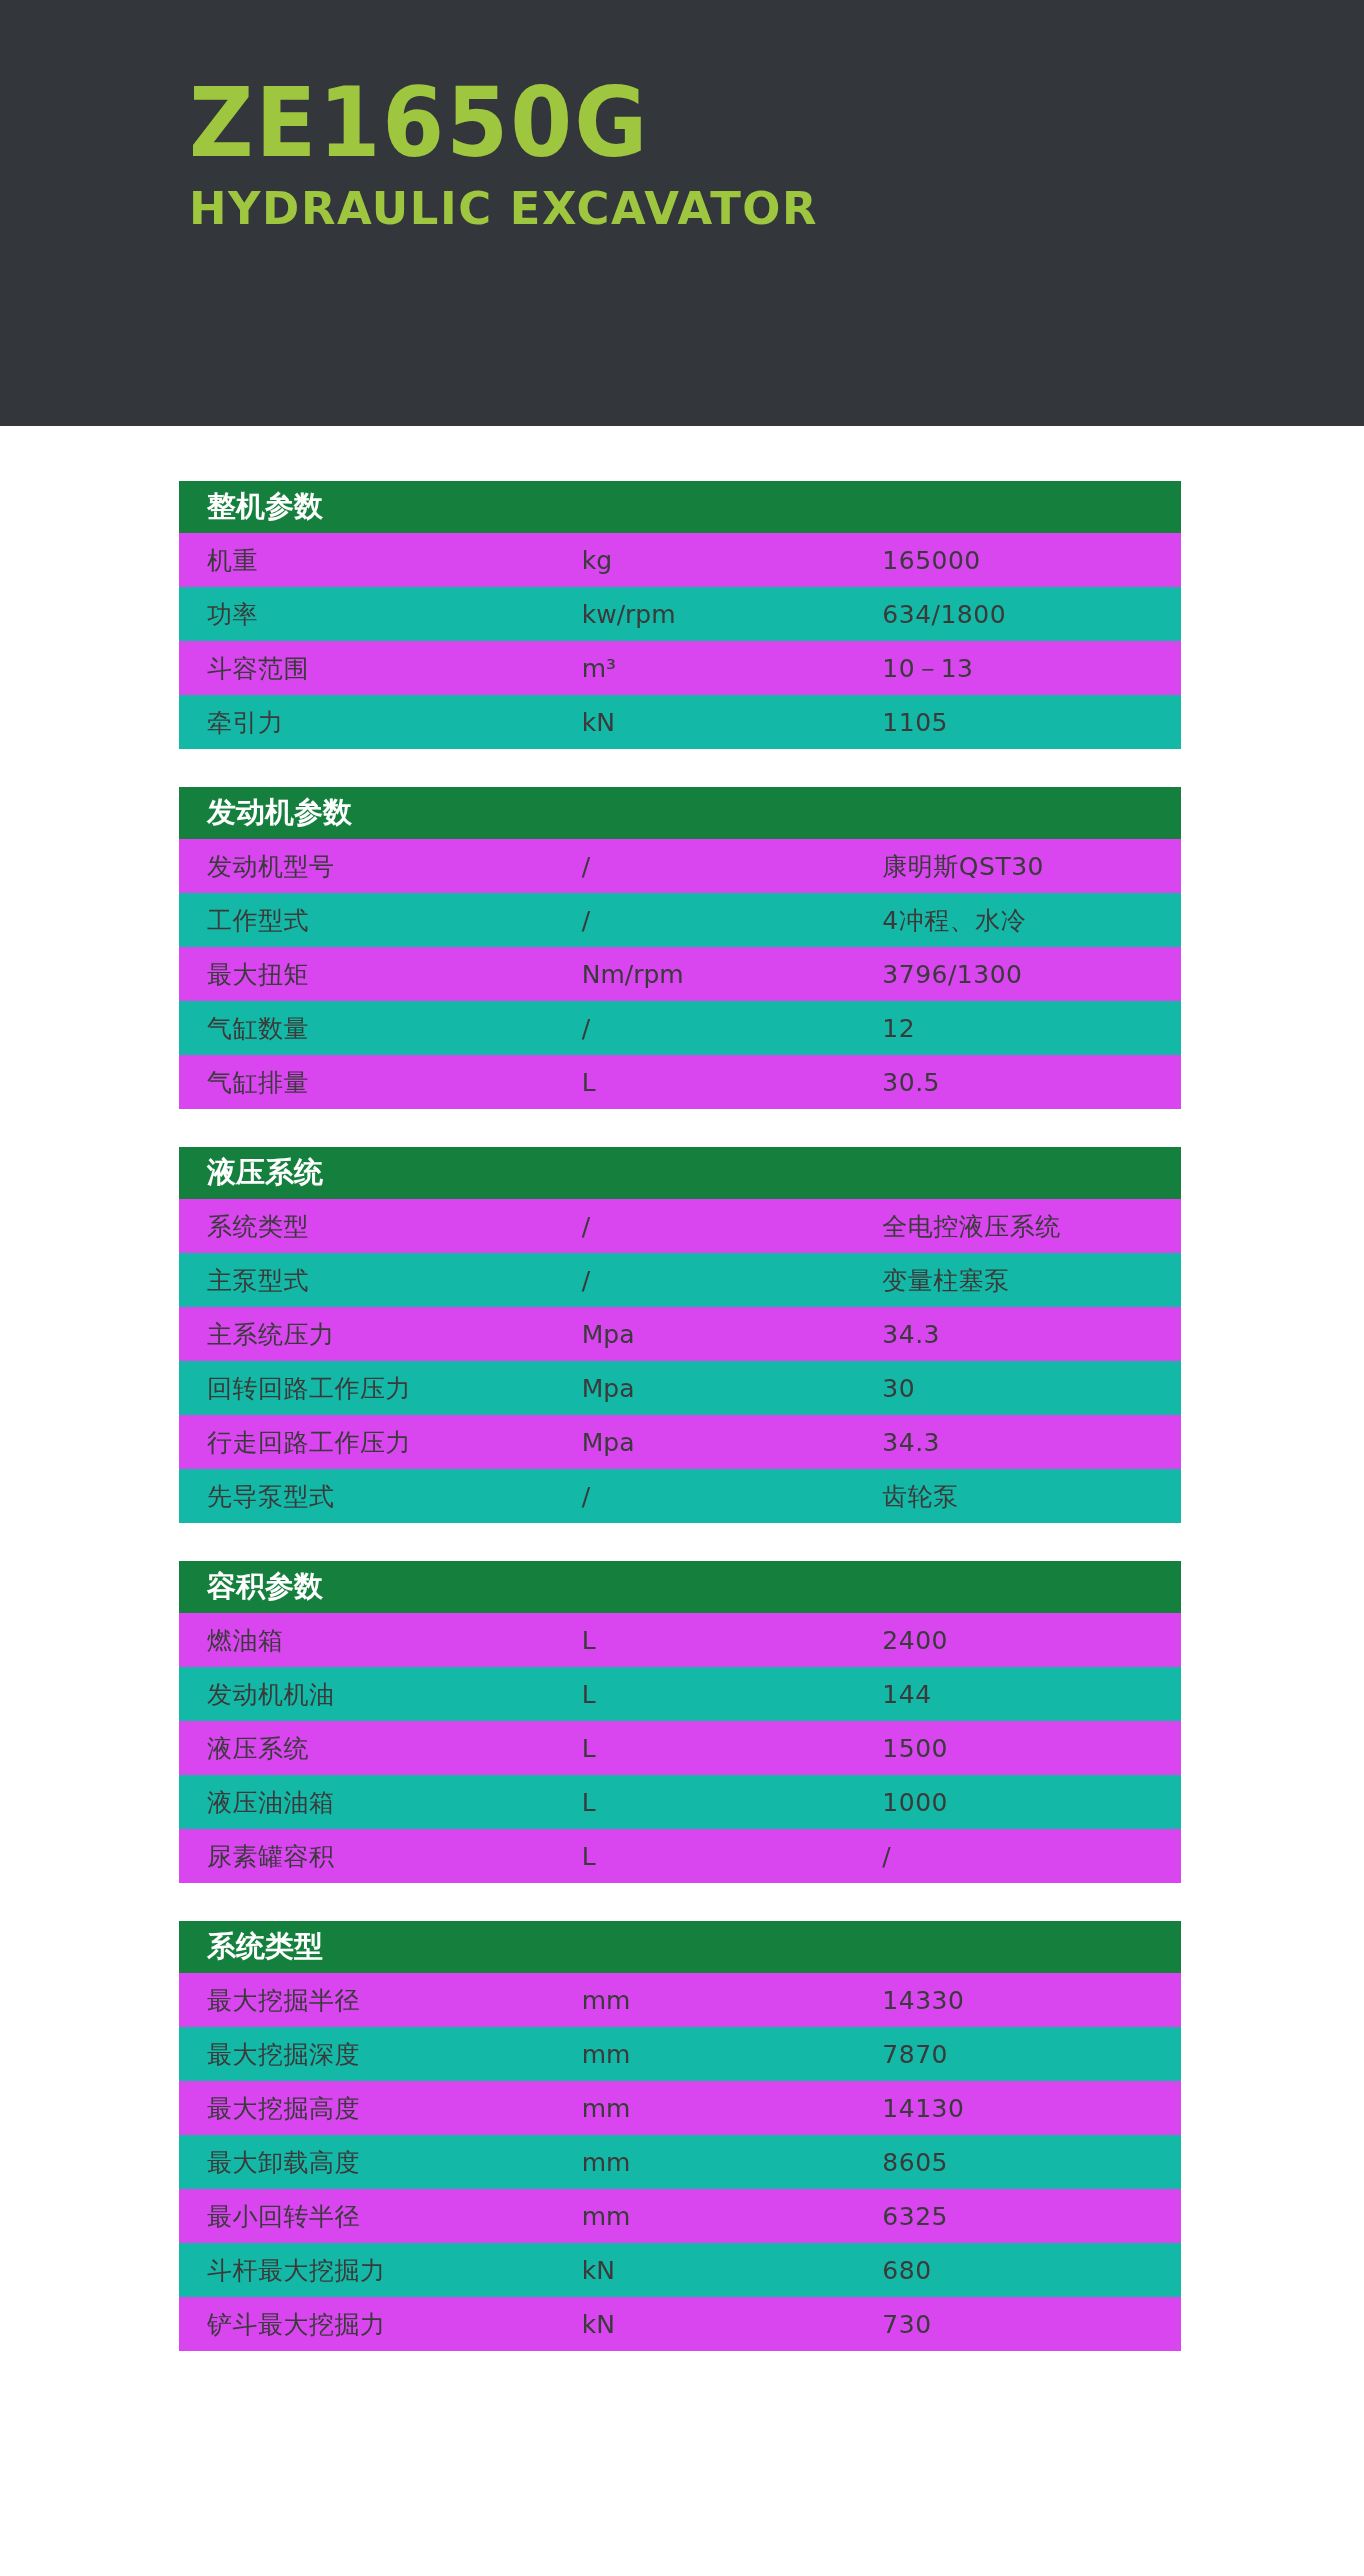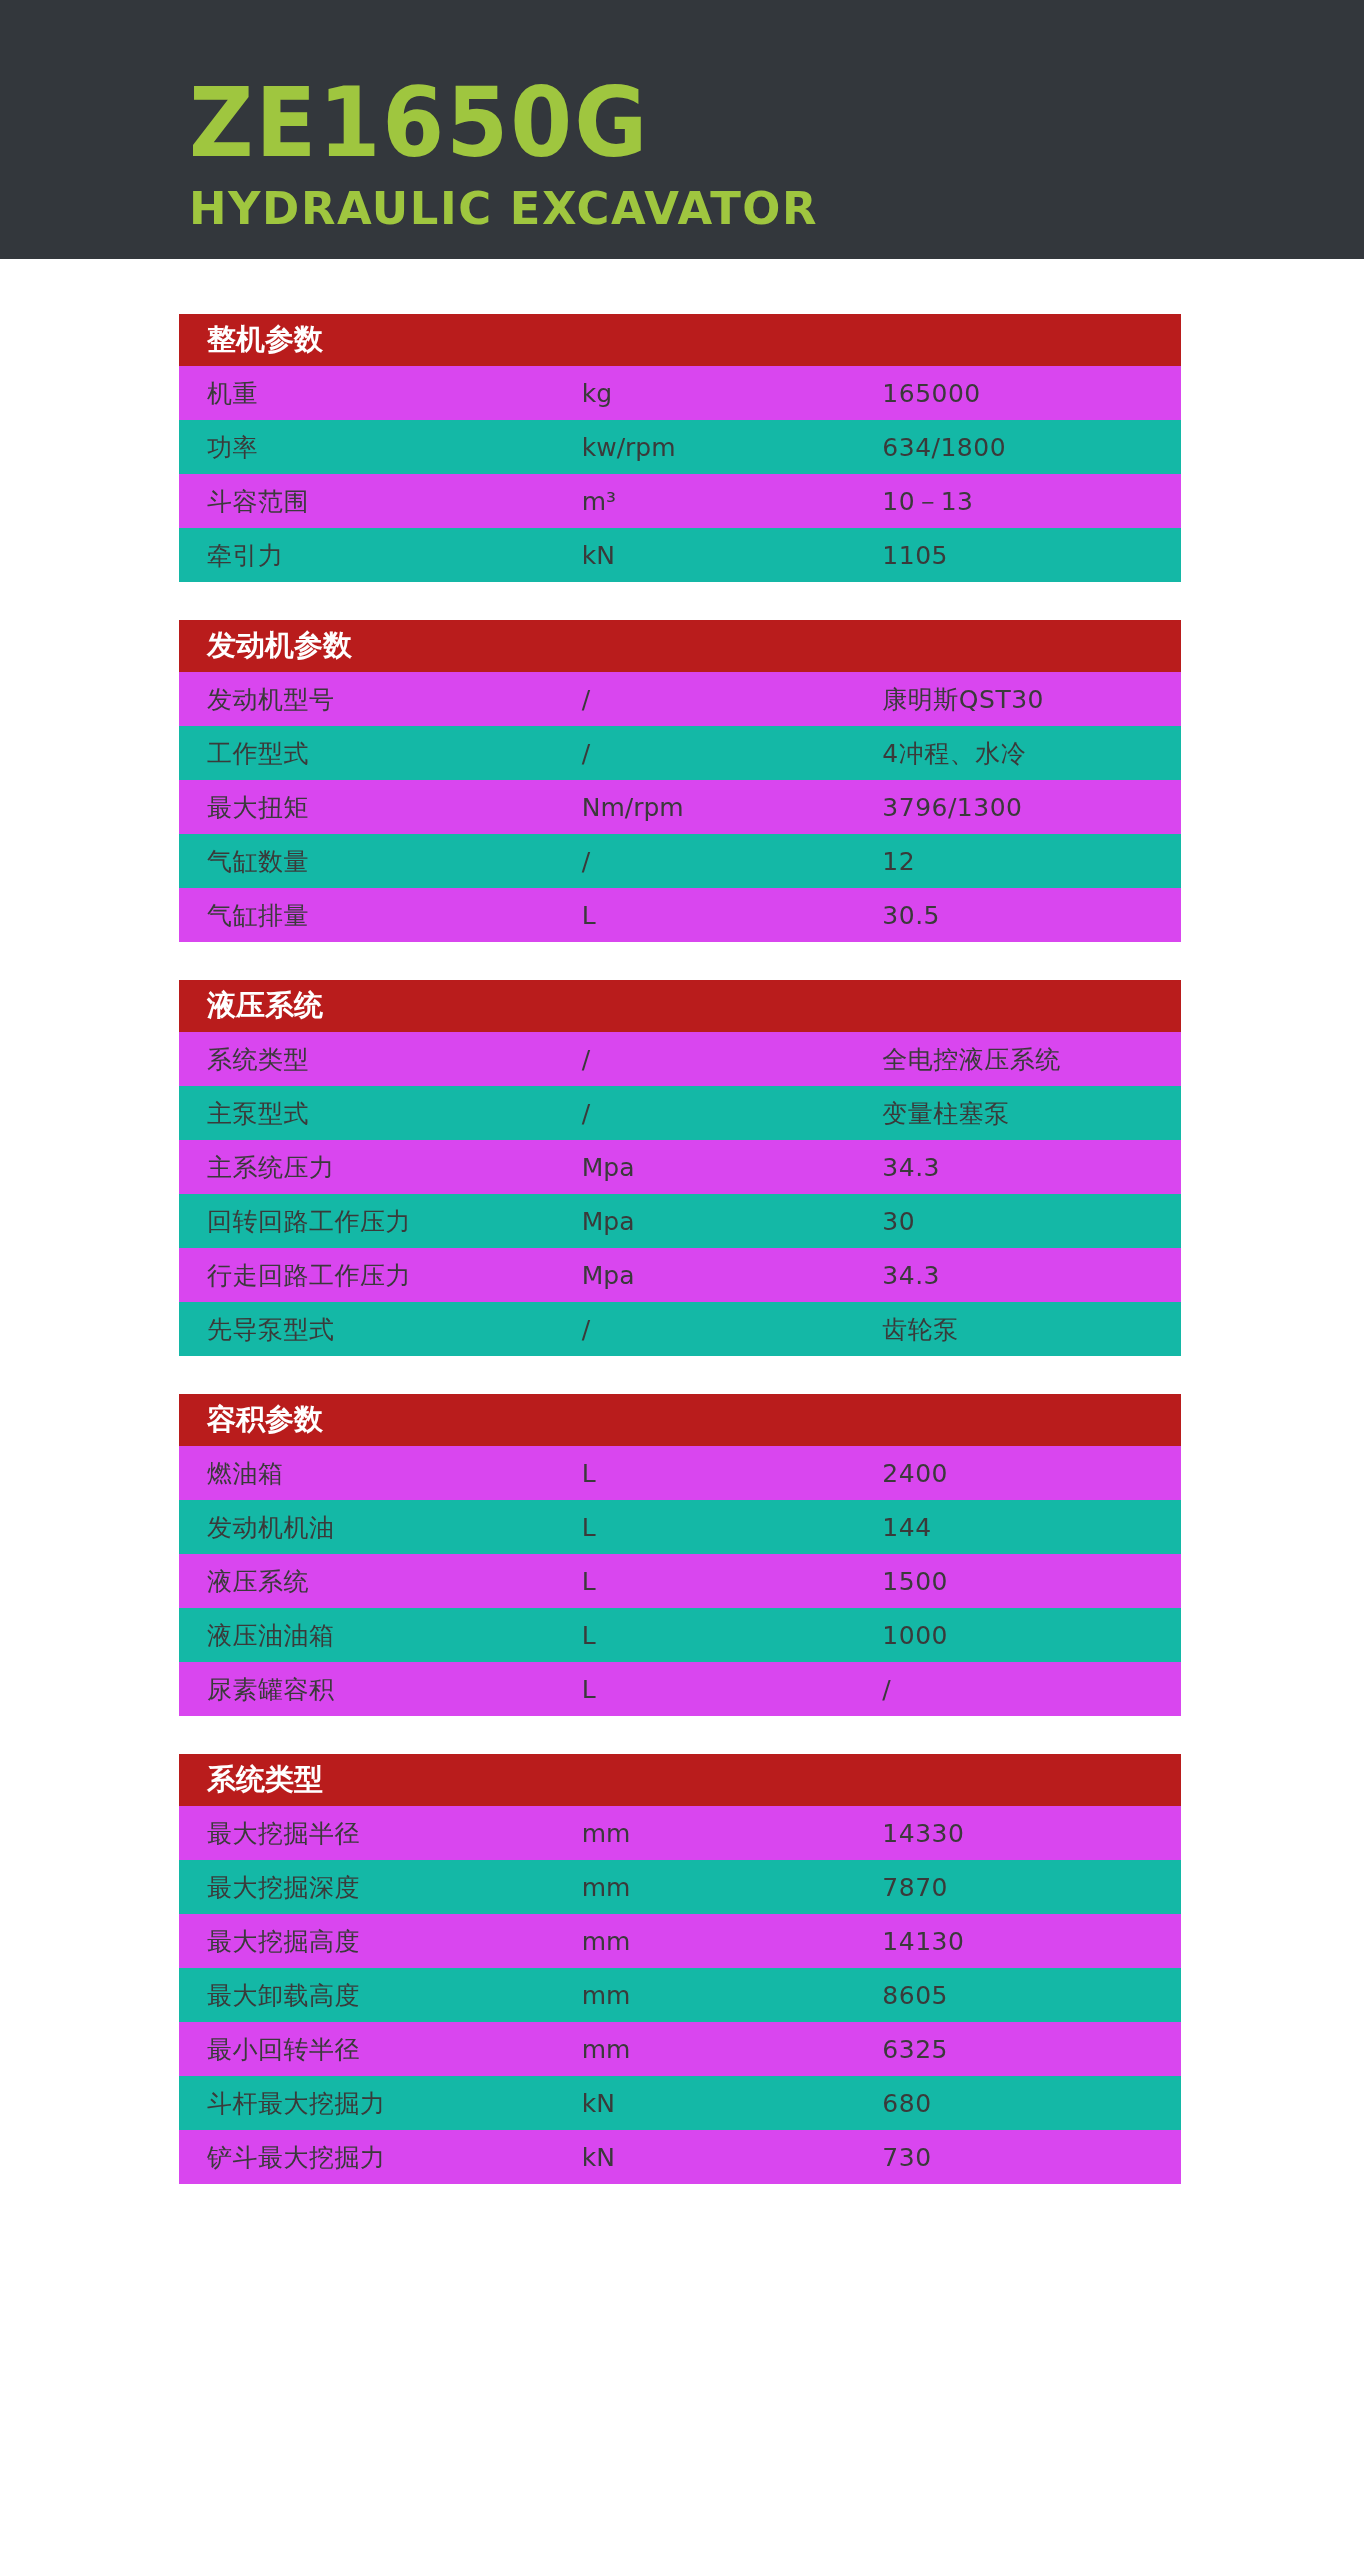--- a/index.html
+++ b/index.html
@@ -18,21 +18,21 @@
     width: 1365px;
     min-height: 2576px;
     background: #ffffff;
     position: relative;
     box-sizing: border-box;
   }
 
   
   .header {
     background: #33373c;
-    height: 259px;
+    height: 426px;
     box-sizing: border-box;
     padding: 78px 0 0 189px;
   }
   .header-title {
     color: #9fc63f;
     font-size: 96px;
     font-weight: bold;
     letter-spacing: 2px;
     line-height: 0.95;
     font-family: "DejaVu Sans", sans-serif;
@@ -59,21 +59,21 @@
   }
 
   .section {
     margin-bottom: 38px;
   }
   .section:last-child {
     margin-bottom: 0;
   }
 
   .section-title {
-    background: #b91c1c;
+    background: #15803d;
     color: #ffffff;
     font-size: 29px;
     font-weight: bold;
     padding: 10px 4px 10px 28px;
     box-sizing: border-box;
     height: 52px;
     display: flex;
     align-items: center;
     font-family: "DejaVu Sans", sans-serif;
   }

